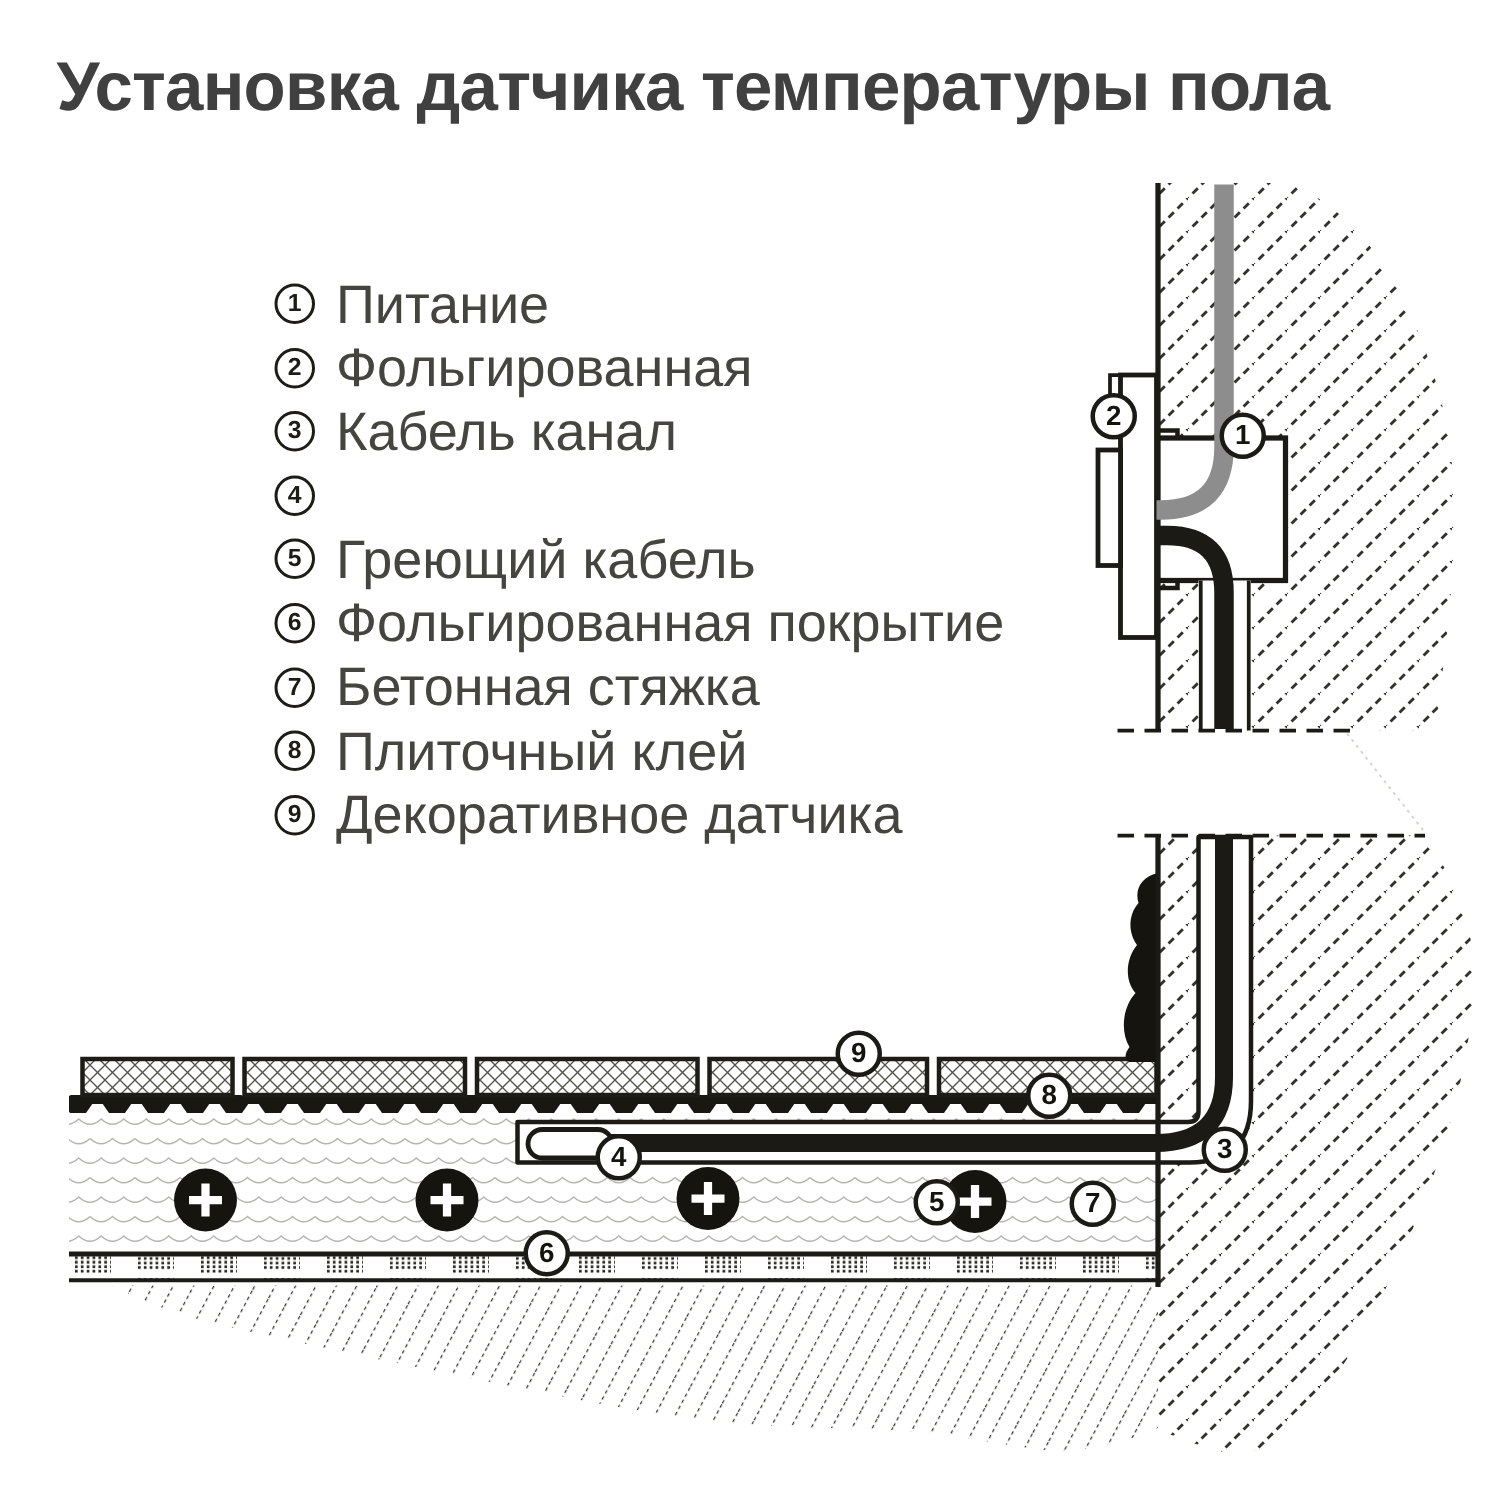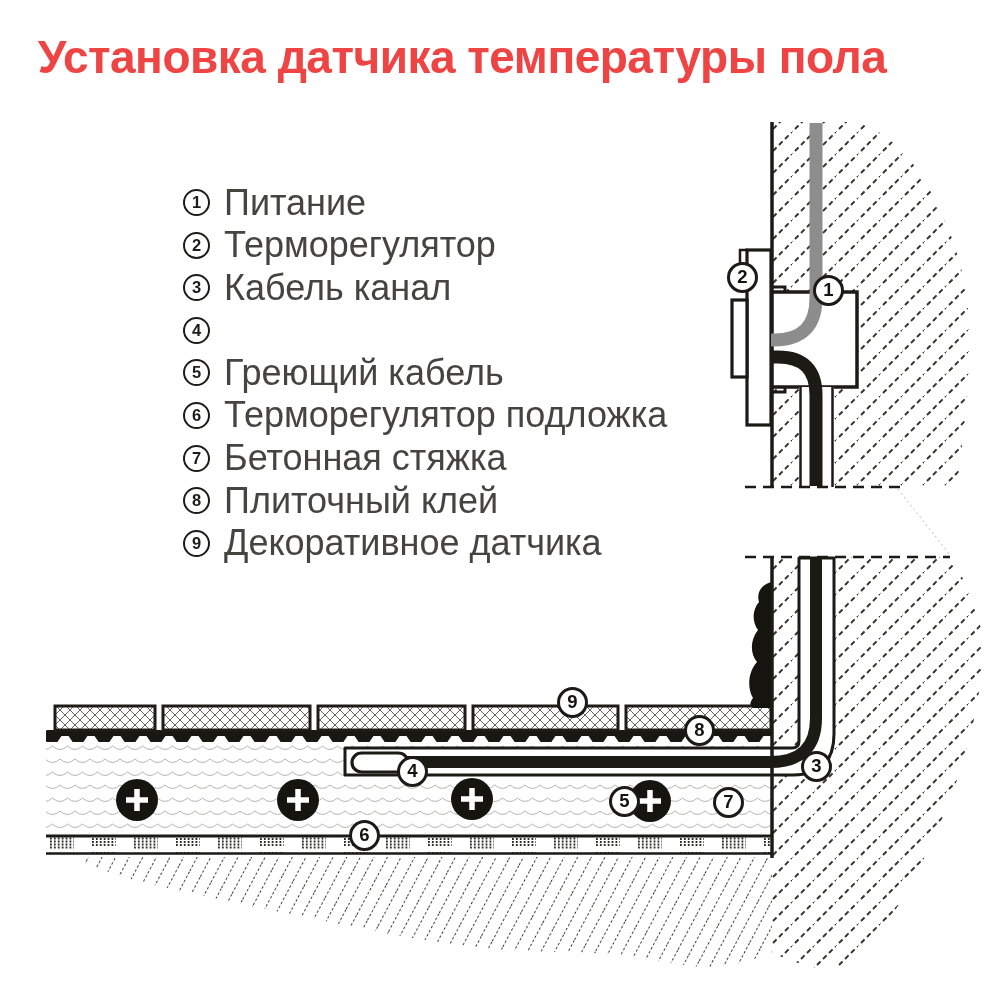--- a/index.html
+++ b/index.html
@@ -1,19 +1,19 @@
 <!DOCTYPE html>
 <html><head>
 <meta charset="utf-8">
 <style>
   html,body{margin:0;padding:0;background:#fff;}
   .page{position:relative;width:1000px;height:1000px;background:#fff;overflow:hidden;
         font-family:"Liberation Sans","DejaVu Sans",sans-serif;}
   .title{position:absolute;top:30px;left:0;width:924px;text-align:center;
-         font-size:46px;font-weight:600;color:#ef4444;letter-spacing:-0.5px;}
+         font-size:46px;font-weight:600;color:#404040;letter-spacing:-0.5px;}
   .legend{position:absolute;left:183px;top:189px;display:flex;flex-direction:column;}
   .lrow{display:flex;align-items:center;height:27px;margin-bottom:15.6px;}
   .lbadge{box-sizing:border-box;width:27px;height:27px;border:2.5px solid #1d1c16;border-radius:50%;
           font-size:16.5px;font-weight:bold;color:#1d1c16;text-align:center;line-height:22px;flex:0 0 27px;}
   .llabel{margin-left:14px;font-size:36px;color:#45443e;white-space:nowrap;}
   svg.diagram{position:absolute;left:0;top:0;}
   .callout{position:absolute;box-sizing:border-box;width:31px;height:31px;border:3.2px solid #1b1a14;
            border-radius:50%;background:#fff;font-size:18.5px;font-weight:bold;color:#14130e;
            text-align:center;line-height:24px;z-index:5;}
 </style>
@@ -24,36 +24,36 @@
 
   <div class="title">Установка датчика температуры пола</div>
 
   <div class="legend">
     <div class="lrow">
         <span class="lbadge">1</span>
         <span class="llabel">Питание</span>
       </div>
     <div class="lrow">
         <span class="lbadge">2</span>
-        <span class="llabel">Терморегулятор</span>
+        <span class="llabel">Фольгированная</span>
       </div>
     <div class="lrow">
         <span class="lbadge">3</span>
         <span class="llabel">Кабель канал</span>
       </div>
     <div class="lrow">
         <span class="lbadge">4</span>
       </div>
     <div class="lrow">
         <span class="lbadge">5</span>
         <span class="llabel">Греющий кабель</span>
       </div>
     <div class="lrow">
         <span class="lbadge">6</span>
-        <span class="llabel">Терморегулятор подложка</span>
+        <span class="llabel">Фольгированная покрытие</span>
       </div>
     <div class="lrow">
         <span class="lbadge">7</span>
         <span class="llabel">Бетонная стяжка</span>
       </div>
     <div class="lrow">
         <span class="lbadge">8</span>
         <span class="llabel">Плиточный клей</span>
       </div>
     <div class="lrow">

